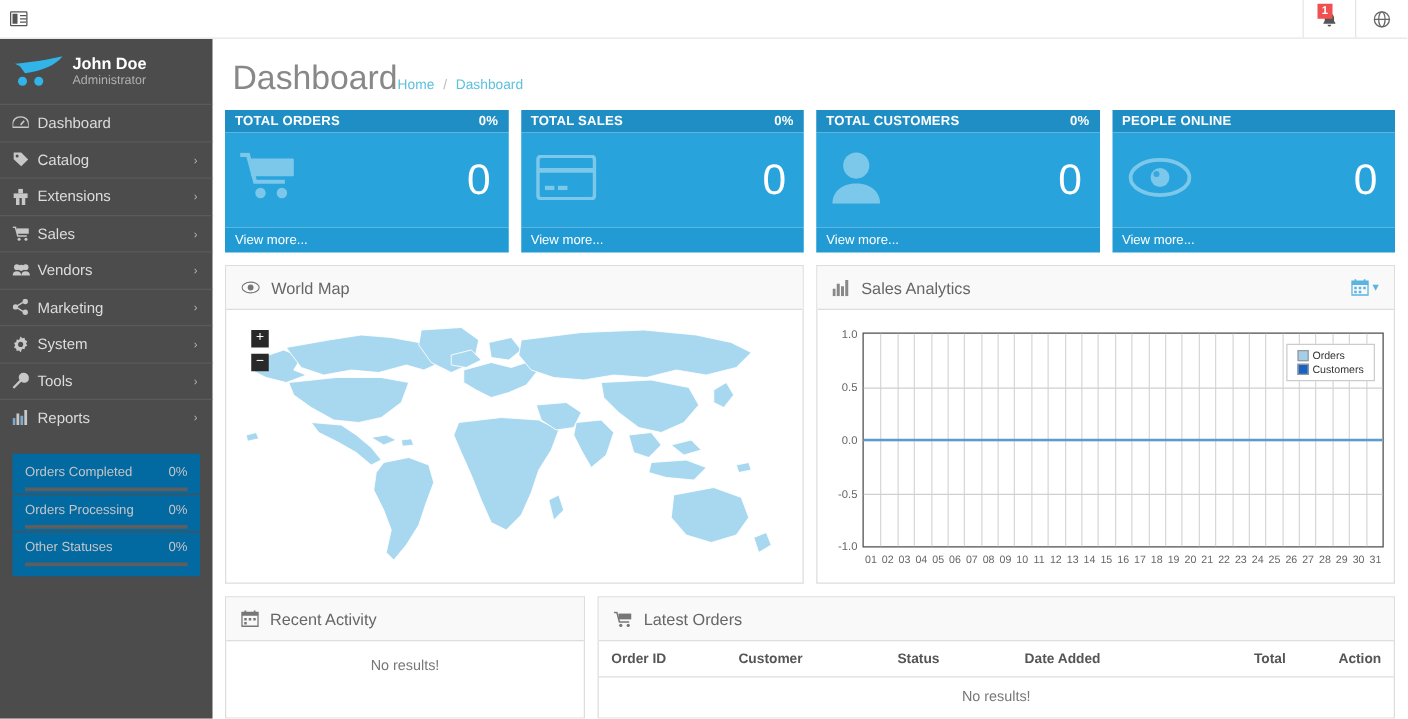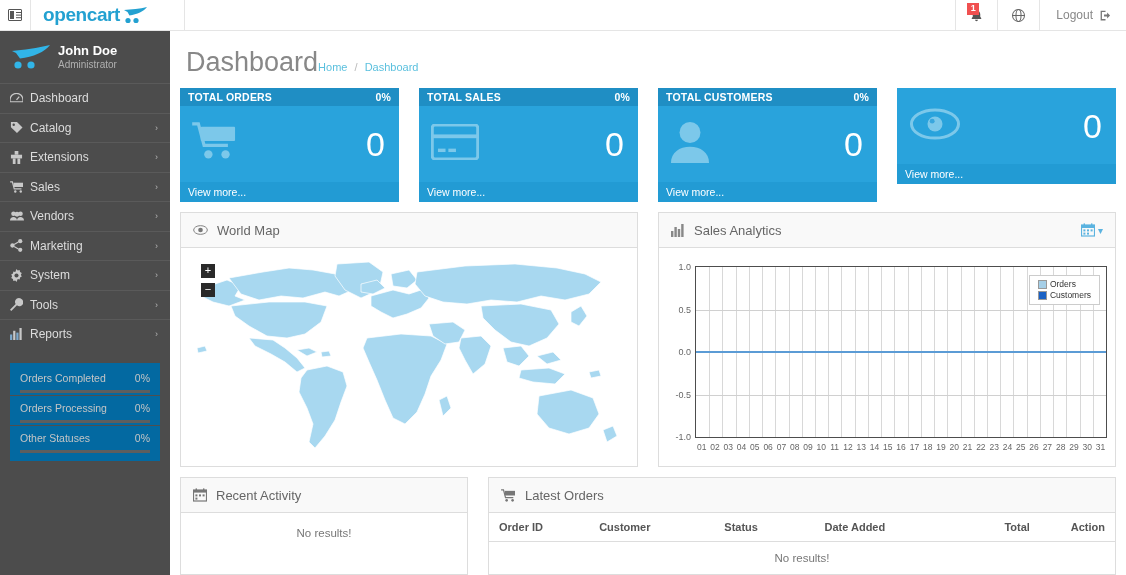--- a/index.html
+++ b/index.html
@@ -98,21 +98,21 @@
   .content {
     position: absolute; top: 31px; left: 170px; width: 956px; height: 544px;
     background: #fff; overflow: hidden;
   }
   .page-head { padding: 16px 16px 10px 16px; display: flex; align-items: baseline; }
   .page-title { font-size: 27px; color: #888; font-weight: normal; }
   .crumbs { font-size: 11px; color: #999; }
   .crumbs a { color: #5bc0de; text-decoration: none; }
   .crumb-sep { margin: 0 4px; color: #bbb; }
 
-  .row { display: flex; padding: 0 10px; gap: 20px; justify-content: flex-end; }
+  .row { display: flex; padding: 0 10px; gap: 10px; justify-content: flex-end; }
 
   
   .tile { flex: 1; color: #fff; }
   .tile-head {
     height: 18px; padding: 0 8px; display: flex; align-items: center;
     justify-content: space-between; font-size: 10.5px; font-weight: bold;
     letter-spacing: 0.2px;
   }
   .tile-body {
     height: 76px; display: flex; align-items: center; justify-content: space-between;
@@ -184,55 +184,38 @@
   }
   .ta-r { text-align: right !important; }
 </style>
 </head>
 <body>
 
 <div class="topbar">
   <div class="hamburger">
     <span class="ham-glyph"></span>
   </div>
-  <div class="brandzone">
-    <span class="brand-text">opencart</span>
-    <span class="brand-cart">
-      <svg width="26" height="18" viewBox="0 0 26 18">
-        <path d="M1 4 C8 3.5 17 3 24 1 C21 5 14 8.5 6.5 9.5 L4.5 6 Z" fill="#23a1d1"></path>
-        <circle cx="5" cy="14.5" r="2.6" fill="#23a1d1"></circle>
-        <circle cx="13" cy="14.5" r="2.6" fill="#23a1d1"></circle>
-      </svg>
-    </span>
-  </div>
   <div class="topbar-spacer"></div>
 
   <div class="tb-btn">
     <svg width="15" height="15" viewBox="0 0 16 16">
       <path d="M8 1.4c-.5 0-.9.4-.9.9v.4C5.3 3.1 4 4.7 4 6.6v2.7L2.9 11c-.2.3 0 .7.4.7h9.4c.4 0 .6-.4.4-.7L12 9.3V6.6c0-1.9-1.3-3.5-3.1-3.9v-.4c0-.5-.4-.9-.9-.9z" fill="#555"></path>
       <path d="M6.4 12.6c.1.9.8 1.5 1.6 1.5s1.5-.6 1.6-1.5H6.4z" fill="#555"></path>
     </svg>
     <span class="badge">1</span>
   </div>
 
   <div class="tb-btn">
     <svg width="15" height="15" viewBox="0 0 16 16">
       <circle cx="8" cy="8" r="6.4" fill="none" stroke="#666" stroke-width="1.1"></circle>
       <ellipse cx="8" cy="8" rx="2.7" ry="6.4" fill="none" stroke="#666" stroke-width="1.1"></ellipse>
       <line x1="1.6" y1="8" x2="14.4" y2="8" stroke="#666" stroke-width="1.1"></line>
     </svg>
   </div>
 
-  <div class="tb-logout">
-    <span>Logout</span>
-    <svg width="13" height="13" viewBox="0 0 16 16">
-      <path d="M2 2h6v1.6H3.6v8.8H8V14H2z" fill="#777"></path>
-      <path d="M10 4.4L13.6 8 10 11.6V9.2H6.2V6.8H10z" fill="#777"></path>
-    </svg>
-  </div>
 </div>
 
 <div class="sidebar">
   <div class="profile">
     <span class="profile-logo">
       <svg width="42" height="26" viewBox="0 0 42 26">
         <path d="M2 7 C13 6 28 4 40 1 C35 8 23 13 10 14.5 L6 9 Z" fill="#31b5e8"></path>
         <circle cx="8" cy="21" r="3.6" fill="#31b5e8"></circle>
         <circle cx="21" cy="21" r="3.6" fill="#31b5e8"></circle>
       </svg>
@@ -437,20 +420,24 @@
               <circle cx="21" cy="12" r="11" fill="#7cc8ea"></circle>
               <path d="M1 44c0-11 9-17 20-17s20 6 20 17z" fill="#7cc8ea"></path>
             </svg></span>
           <span class="tile-num">0</span>
         </div>
         <div class="tile-foot" style="background: rgb(34, 155, 212);">
           <span>View more...</span>
         </div>
       </div>
       <div class="tile">
+        <div class="tile-head" style="background: rgb(31, 142, 196);">
+          <span>PEOPLE ONLINE</span>
+          <span></span>
+        </div>
         <div class="tile-body" style="background: rgb(41, 163, 220);">
           <span><svg width="52" height="32" viewBox="0 0 54 34">
               <ellipse cx="27" cy="17" rx="25" ry="15" fill="none" stroke="#7cc8ea" stroke-width="3.2"></ellipse>
               <circle cx="27" cy="17" r="8" fill="#7cc8ea"></circle>
               <circle cx="24" cy="14" r="2.6" fill="#39a6dd"></circle>
             </svg></span>
           <span class="tile-num">0</span>
         </div>
         <div class="tile-foot" style="background: rgb(34, 155, 212);">
           <span>View more...</span>

